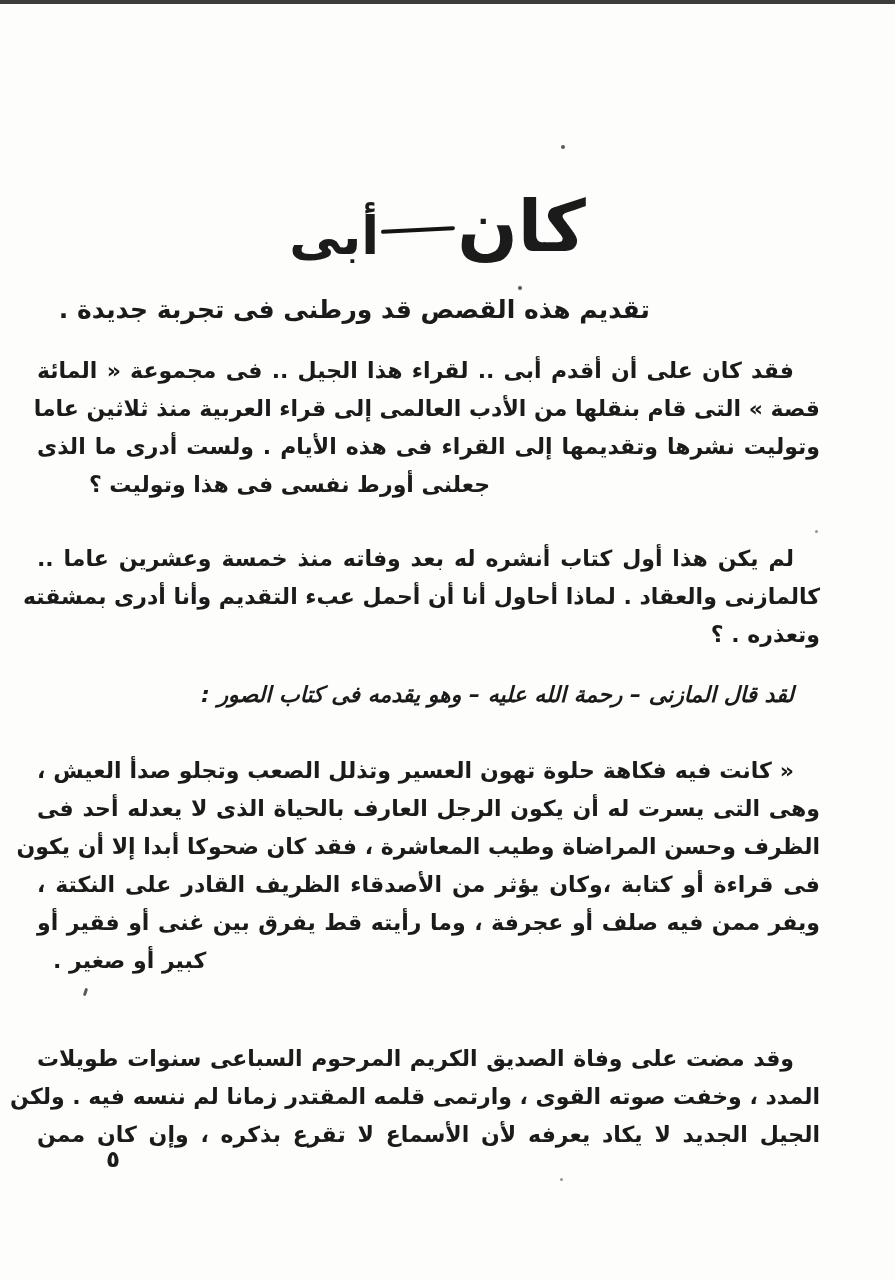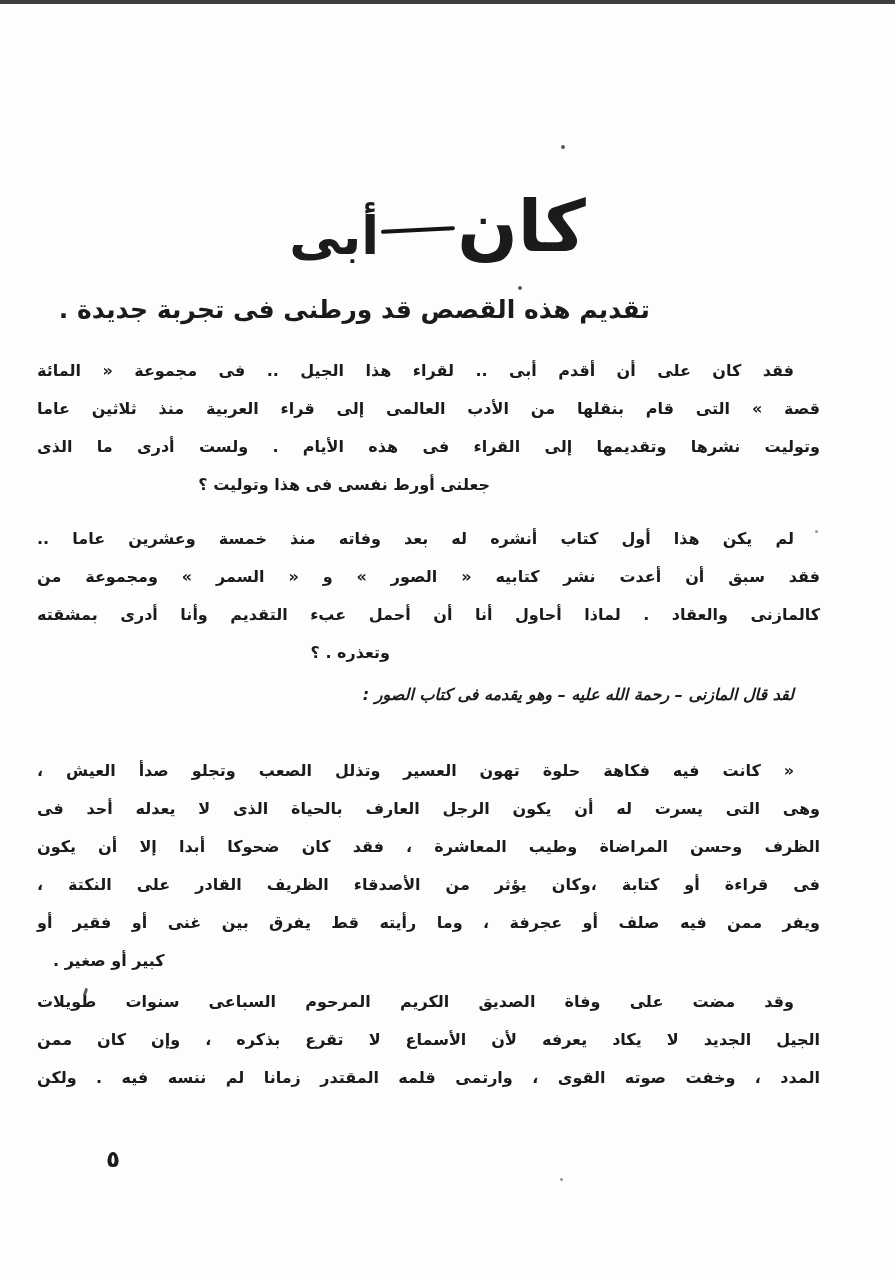--- a/index.html
+++ b/index.html
@@ -48,37 +48,37 @@
   }
   
   .intro-line {
     position: absolute; top: 292px; left: 37px; right: 75px;
     margin-right: 170px;
     font-size: 25px; font-weight: bold;
     line-height: 36px;
   }
   .para {
     position: absolute; left: 37px; right: 75px;
-    font-size: 16px; font-weight: bold;
+    font-size: 22px; font-weight: bold;
     line-height: 38px;
   }
   .p1 { top: 352px; }
-  .p2 { top: 520px; }
+  .p2 { top: 540px; }
   .p3 { top: 676px; font-style: italic; }
   .p4 { top: 752px; }
-  .p5 { top: 983px; }
+  .p5 { top: 1040px; }
   .ln {
     height: 38px; white-space: nowrap;
     text-align: justify;
     text-align-last: justify;
   }
   .ln.first { text-indent: 26px; }
   .ln.natural { text-align: right; text-align-last: right; white-space: nowrap; }
   .ln.sc1 { text-align: right; text-align-last: right; margin-right: 330px; }
-  .ln.sc2 { text-align-last: right; margin-right: 430px; }
+  .ln.sc2 { text-align-last: right; }
   .ln.flushleft { text-align: left; text-align-last: left; margin-left: 0; direction: rtl; }
   .ln.flushleft.inset { padding-left: 16px; }
   .page-number {
     position: absolute; top: 1146px; left: 106px;
     font-size: 23px; font-weight: bold;
   }
   
   .speck {
     position: absolute; background: #2f2f2f;
     border-radius: 50%; opacity: .8;
@@ -106,42 +106,41 @@
 
   <div class="para p1">
     <div class="ln first">فقد كان على أن أقدم أبى .. لقراء هذا الجيل .. فى مجموعة « المائة</div>
     <div class="ln">قصة » التى قام بنقلها من الأدب العالمى إلى قراء العربية منذ ثلاثين عاما</div>
     <div class="ln">وتوليت نشرها وتقديمها إلى القراء فى هذه الأيام . ولست أدرى ما الذى</div>
     <div class="ln sc1">جعلنى أورط نفسى فى هذا وتوليت ؟</div>
   </div>
 
   <div class="para p2">
     <div class="ln first">لم يكن هذا أول كتاب أنشره له بعد وفاته منذ خمسة وعشرين عاما ..</div>
-    <div class="ln">فقد سبق أن أعدت نشر كتابيه « الصور » و « السمر » ومجموعة من</div>
     <div class="ln">كالمازنى والعقاد . لماذا أحاول أنا أن أحمل عبء التقديم وأنا أدرى بمشقته</div>
     <div class="ln sc2">وتعذره . ؟</div>
   </div>
 
   <div class="para p3">
     <div class="ln first natural">لقد قال المازنى – رحمة الله عليه – وهو يقدمه فى كتاب الصور :</div>
   </div>
 
   <div class="para p4">
     <div class="ln first">« كانت فيه فكاهة حلوة تهون العسير وتذلل الصعب وتجلو صدأ العيش ،</div>
     <div class="ln">وهى التى يسرت له أن يكون الرجل العارف بالحياة الذى لا يعدله أحد فى</div>
     <div class="ln">الظرف وحسن المراضاة وطيب المعاشرة ، فقد كان ضحوكا أبدا إلا أن يكون</div>
     <div class="ln">فى قراءة أو كتابة ،وكان يؤثر من الأصدقاء الظريف القادر على النكتة ،</div>
     <div class="ln">ويفر ممن فيه صلف أو عجرفة ، وما رأيته قط يفرق بين غنى أو فقير أو</div>
     <div class="ln flushleft inset">كبير أو صغير .</div>
   </div>
 
   <div class="para p5">
     <div class="ln first">وقد مضت على وفاة الصديق الكريم المرحوم السباعى سنوات طويلات</div>
+    <div class="ln">المدد ، وخفت صوته القوى ، وارتمى قلمه المقتدر زمانا لم ننسه فيه . ولكن</div>
     <div class="ln">الجيل الجديد لا يكاد يعرفه لأن الأسماع لا تقرع بذكره ، وإن كان ممن</div>
-    <div class="ln">المدد ، وخفت صوته القوى ، وارتمى قلمه المقتدر زمانا لم ننسه فيه . ولكن</div>
   </div>
 
   <div class="page-number">٥</div>
 
   <div class="speck s1"></div>
   <div class="speck s2"></div>
   <div class="speck s3"></div>
   <div class="speck s4"></div>
   <div class="speck s5"></div>
 

